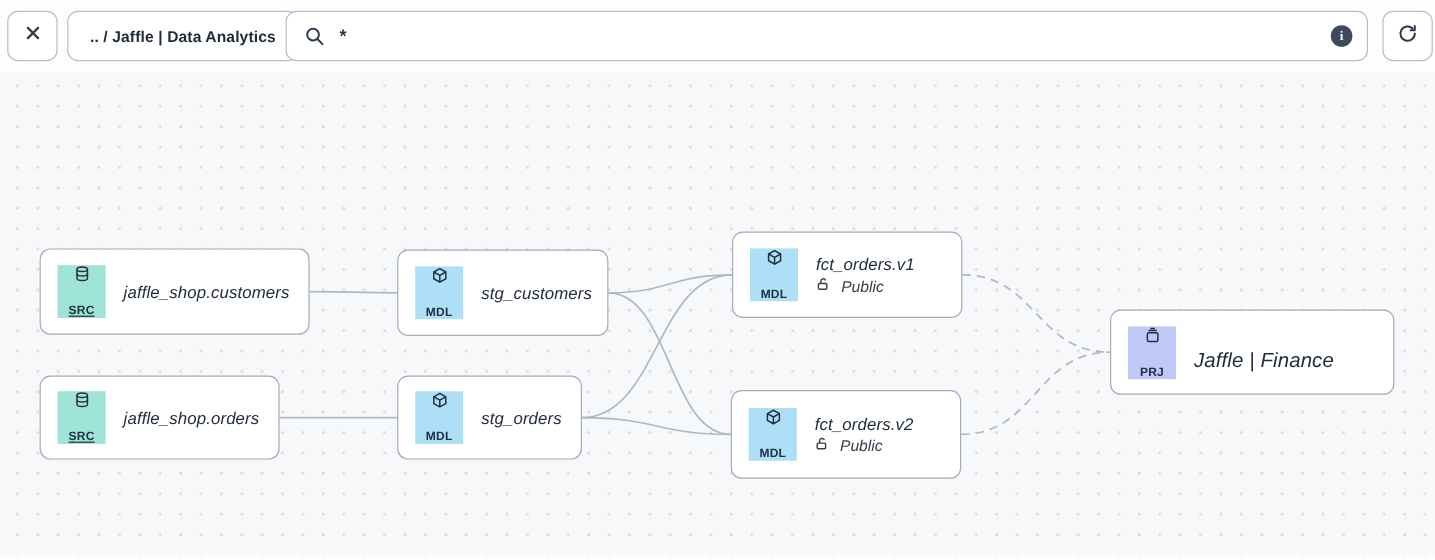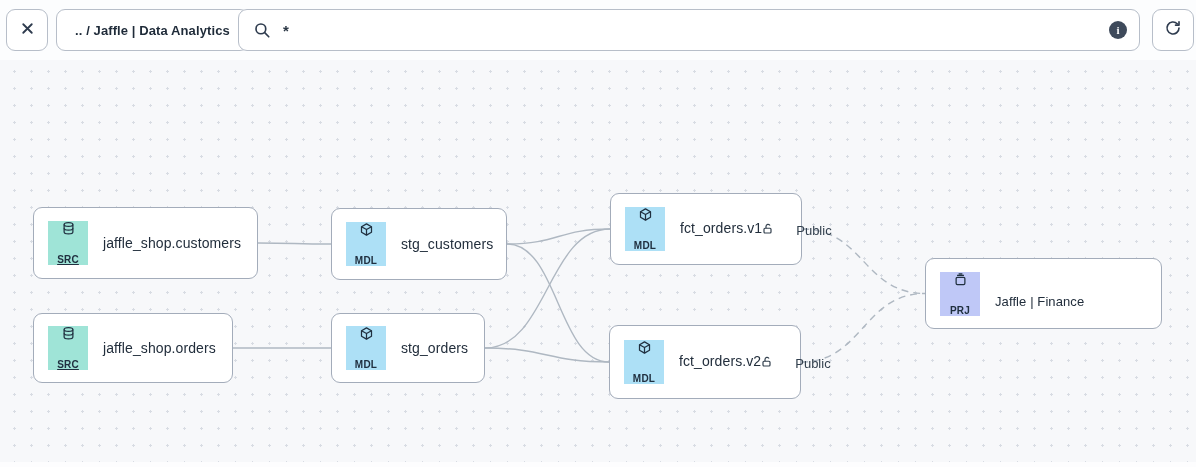--- a/index.html
+++ b/index.html
@@ -77,28 +77,28 @@
     width:40px; height:44px; border-radius:0; flex:none;
     display:flex; flex-direction:column; align-items:center; justify-content:space-between;
     gap:1px; color:#203040;
   }
   .badge svg { display:block; }
   .badge .kind { font-size:10px; font-weight:700; letter-spacing:.2px; }
   .badge.src { background:var(--src-bg,#9FE4D7);text-decoration:underline; }
   .badge.mdl { background:var(--mdl-bg,#ADE0F6); }
   .badge.prj { background:var(--prj-bg,#BFC8F7); }
 
-  .ntext { display:flex; flex-direction:row; justify-content:center; }
+  .ntext { display:flex; flex-direction:column; justify-content:center;font-style:italic; }
   .ntitle { font-size:14px; font-weight:500; color:#222e3c; letter-spacing:.1px; }
   .naccess {
-    display:flex; align-items:center; gap:22px;
+    display:flex; align-items:center; gap:9px;
     margin-top:3px; font-size:13px; color:#33404e;
   }
   .pretitle { font-size:12.5px; font-weight:700; color:#1f2b39; }
-  .n6 .ntitle { font-size:13px; margin-top:15px; }
+  .n6 .ntitle { font-size:17px; margin-top:15px; }
 
   .bottomstrip {
     position:absolute; left:0; right:0; bottom:0; height:5px; background:#fdfdfe;
   }
 </style>
 </head>
 <body>
 
 <div class="canvas">
   <svg id="edges" width="1196" height="467">

